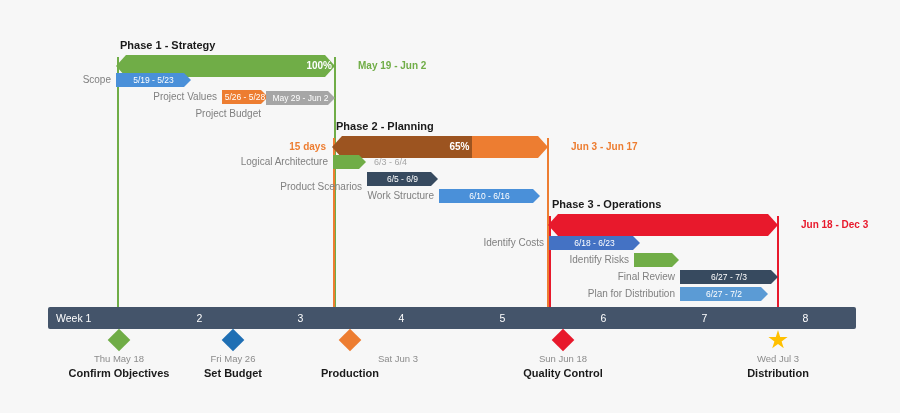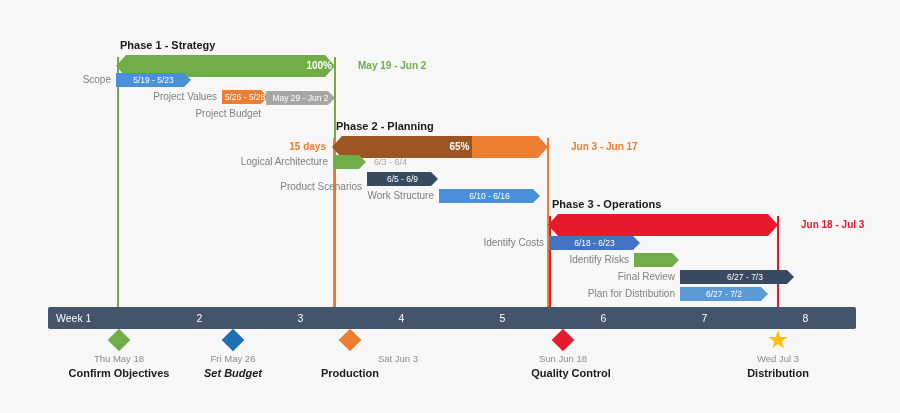--- a/index.html
+++ b/index.html
@@ -192,46 +192,46 @@
     <div class="task-label" style="left: 367px; top: 172px; margin-top: 8px;">Product Scenarios</div>
     <div class="task-bar" style="left: 439px; top: 189px; width: 101px; background: rgb(74, 144, 217);">6/10 - 6/16</div>
     <div class="task-label" style="left: 439px; top: 189px;">Work Structure</div>
     <div class="phase-title" style="left: 552px; top: 198px;">Phase 3 - Operations</div>
     <div class="phase-wrap" style="left: 548px; top: 214px; width: 230px;">
       <div class="phase-bar">
         <div class="phase-rest" style="width: 0px; background: rgb(232, 25, 44);"></div>
         <div class="phase-fill" style="width: 230px; background: rgb(232, 25, 44);"></div>
       </div>
     </div>
-    <div class="phase-right-label" style="left: 778px; top: 214px; color: rgb(232, 25, 44);">Jun 18 - Jul 3</div>
+    <div class="phase-right-label" style="left: 778px; top: 214px; color: rgb(232, 25, 44);">Jun 18 - Dec 3</div>
     <div class="task-bar" style="left: 549px; top: 236px; width: 91px; background: rgb(68, 114, 196);">6/18 - 6/23</div>
     <div class="task-label" style="left: 549px; top: 236px;">Identify Costs</div>
     <div class="task-bar" style="left: 634px; top: 253px; width: 45px; background: rgb(112, 173, 71);"></div>
     <div class="task-label" style="left: 634px; top: 253px;">Identify Risks</div>
-    <div class="task-bar" style="left: 680px; top: 270px; width: 98px; background: rgb(55, 74, 95); padding-left: 16px;">6/27 - 7/3</div>
+    <div class="task-bar" style="left: 680px; top: 270px; width: 98px; background: rgb(55, 74, 95);">6/27 - 7/3</div>
     <div class="task-label" style="left: 680px; top: 270px; text-align: right;">Final Review</div>
     <div class="task-bar" style="left: 680px; top: 287px; width: 88px; background: rgb(91, 155, 213);">6/27 - 7/2</div>
     <div class="task-label" style="left: 680px; top: 287px;">Plan for Distribution</div>
     <div id="axis" style="left: 48px; top: 307px; width: 808px; height: 22px; background: rgb(68, 84, 106);"></div>
     <div class="axis-tick first" style="left: 48px; top: 307px; width: 101px;">Week 1</div>
     <div class="axis-tick" style="left: 149px; top: 307px; width: 101px;">2</div>
     <div class="axis-tick" style="left: 250px; top: 307px; width: 101px;">3</div>
     <div class="axis-tick" style="left: 351px; top: 307px; width: 101px;">4</div>
     <div class="axis-tick" style="left: 452px; top: 307px; width: 101px;">5</div>
     <div class="axis-tick" style="left: 553px; top: 307px; width: 101px;">6</div>
     <div class="axis-tick" style="left: 654px; top: 307px; width: 101px;">7</div>
     <div class="axis-tick" style="left: 755px; top: 307px; width: 101px;">8</div>
     <div class="ms-marker" style="left: 119px; top: 332px; background: rgb(112, 173, 71);"></div>
     <div class="ms-date" style="left: 119px; top: 353px;">Thu May 18</div>
     <div class="ms-name" style="left: 119px; top: 367px;">Confirm Objectives</div>
     <div class="ms-marker" style="left: 233px; top: 332px; background: rgb(31, 111, 180);"></div>
     <div class="ms-date" style="left: 233px; top: 353px;">Fri May 26</div>
-    <div class="ms-name" style="left: 233px; top: 367px; font-style: italic;">Set Budget</div>
+    <div class="ms-name" style="left: 233px; top: 367px;">Set Budget</div>
     <div class="ms-marker" style="left: 350px; top: 332px; background: rgb(237, 125, 49);"></div>
     <div class="ms-date" style="left: 350px; top: 353px; margin-left: 48px;">Sat Jun 3</div>
     <div class="ms-name" style="left: 350px; top: 367px;">Production</div>
     <div class="ms-marker" style="left: 563px; top: 332px; background: rgb(232, 25, 44);"></div>
     <div class="ms-date" style="left: 563px; top: 353px;">Sun Jun 18</div>
-    <div class="ms-name" style="left: 563px; top: 367px; margin-left: 8px;">Quality Control</div>
+    <div class="ms-name" style="left: 563px; top: 367px;">Quality Control</div>
     <div class="ms-star" style="left: 778px; top: 330px; background: rgb(255, 192, 0);"></div>
     <div class="ms-date" style="left: 778px; top: 353px;">Wed Jul 3</div>
     <div class="ms-name" style="left: 778px; top: 367px;">Distribution</div>
   </div>
 
 </body></html>

